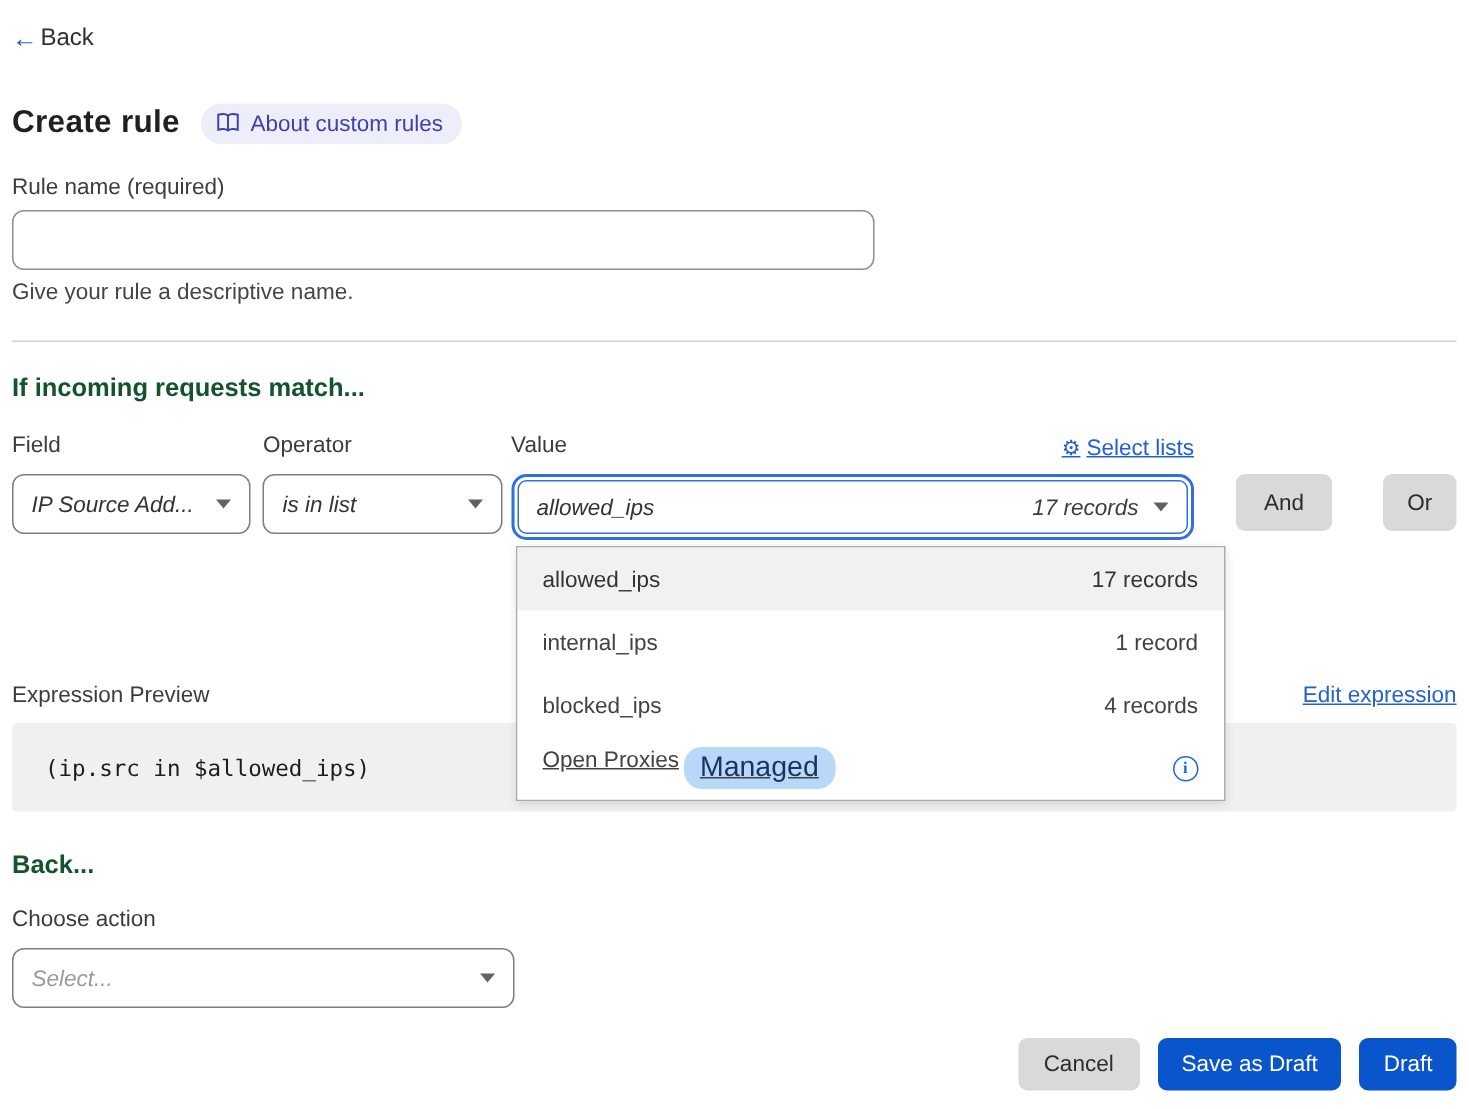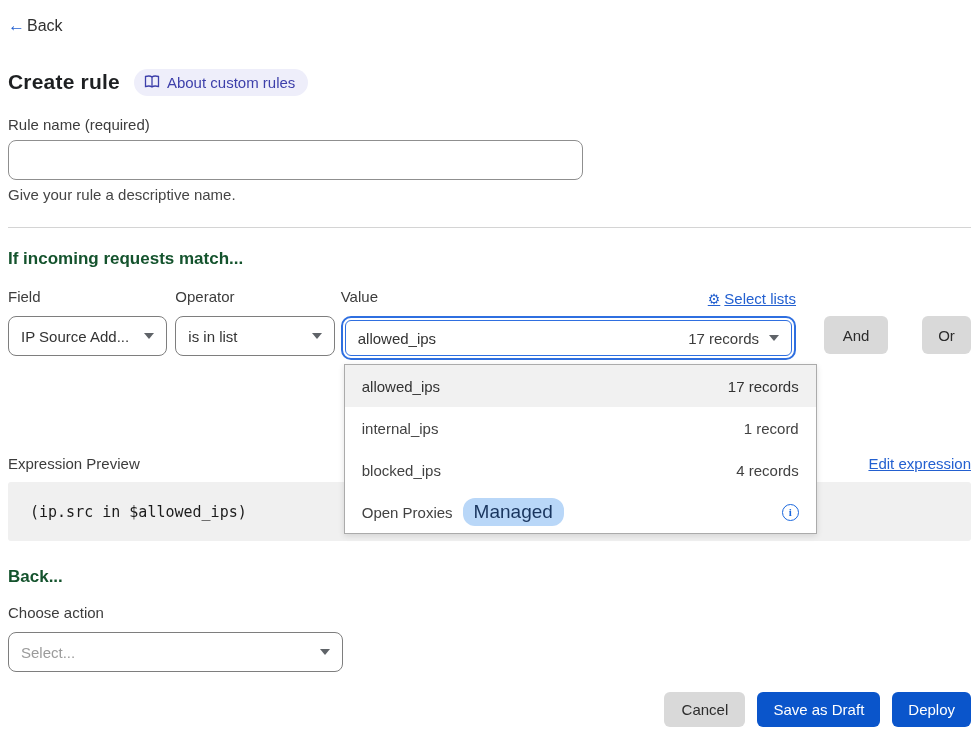--- a/index.html
+++ b/index.html
@@ -40,42 +40,42 @@
   .cond-col .field-label { display:block; height:20px; }
   .col-field { width:168px; margin-right:8px; }
   .col-operator { width:168px; margin-right:6px; }
   .col-value { width:480px; position:relative; }
   .col-head { display:flex; justify-content:space-between; align-items:center; height:20px; }
   .manage-lists { display:inline-flex; align-items:center; gap:4px; font-size:15px; }
   .gear-icon { color:#2360d0; font-style:normal; }
   .gear-icon::before { content:"\2699"; font-size:14px; }
 
   .select { margin-top:8px; height:40px; border:1px solid #7e7e7e; border-radius:8px; background:#fff;
-            display:flex; align-items:center; padding:0 12px; font-size:15px; color:#333; cursor:pointer; }
+            display:flex; align-items:center; padding:0 12px; font-size:15px; color:#333; cursor:pointer;font-style:italic; }
   .select .grow { flex:1; }
   .chevron { width:0; height:0; border-left:5px solid transparent; border-right:5px solid transparent;
              border-top:6px solid #5f6368; margin-left:10px; flex:none; }
 
   .focus-ring { margin-top:8px; border:2px solid #2f6fe0; border-radius:10px; padding:2px; background:#fff; }
   .value-select { margin-top:0; border:1.5px solid #2f6fe0; border-radius:6px; height:36px; }
   .records-count { color:#3d3d3d; margin-left:auto; }
 
   .andor { display:flex; gap:13px; margin-left:7px; padding-top:28px; }
   .btn { border:none; border-radius:6px; font-size:15px; cursor:pointer; font-family:inherit; }
   .btn-gray { background:#d9d9d9; color:#2c2c2c;margin-left:21px; }
   .btn-and { width:64px; height:38px; }
   .btn-or { width:49px; height:38px; }
 
   
   .dropdown-panel { position:absolute; top:76px; left:3px; width:473px; background:#fff;
                     border:1px solid #ababab; box-shadow:0 2px 6px rgba(0,0,0,.12); z-index:30; }
   .dd-row { height:42px; display:flex; align-items:center; justify-content:space-between; padding:0 17px;
             font-size:15px; color:#424242; cursor:pointer; background:#fff; }
   .dd-row.selected { background:#f1f1f1; color:#333; }
-  .dd-left { display:flex; align-items:center; gap:10px; }
+  .dd-left { display:flex; align-items:flex-start; gap:3px;text-decoration:underline; }
   .pill { background:#b9d7f8; color:#19355e; border-radius:12px; padding:3px 11px; font-size:19px; }
   .info-icon { width:17px; height:17px; border:1.5px solid #1a67dd; border-radius:50%; color:#1a67dd;
                display:flex; align-items:center; justify-content:center; font-size:11px;
                font-family:"Liberation Serif",serif; font-weight:bold; cursor:pointer; }
   .info-icon::after { content:"i"; }
 
   
   .expr-header { margin-top:92px; display:flex; justify-content:space-between; align-items:center; height:22px; }
   .expr-label { font-size:15px; color:#3c3c3c; }
   .code-box { margin-top:8px; height:59px; background:#f0f0f0; border-radius:3px; display:flex; align-items:center;
@@ -206,16 +206,16 @@
   <div class="field-label action-label">Choose action</div>
   <div class="select action-select">
     <span class="grow placeholder">Select...</span>
     <span class="chevron"></span>
   </div>
 
   
   <div class="footer">
     <button class="btn btn-gray btn-cancel">Cancel</button>
     <button class="btn btn-blue">Save as Draft</button>
-    <button class="btn btn-blue">Deploy</button>
+    <button class="btn btn-blue">Draft</button>
   </div>
 
 </div>
 
 </body></html>

